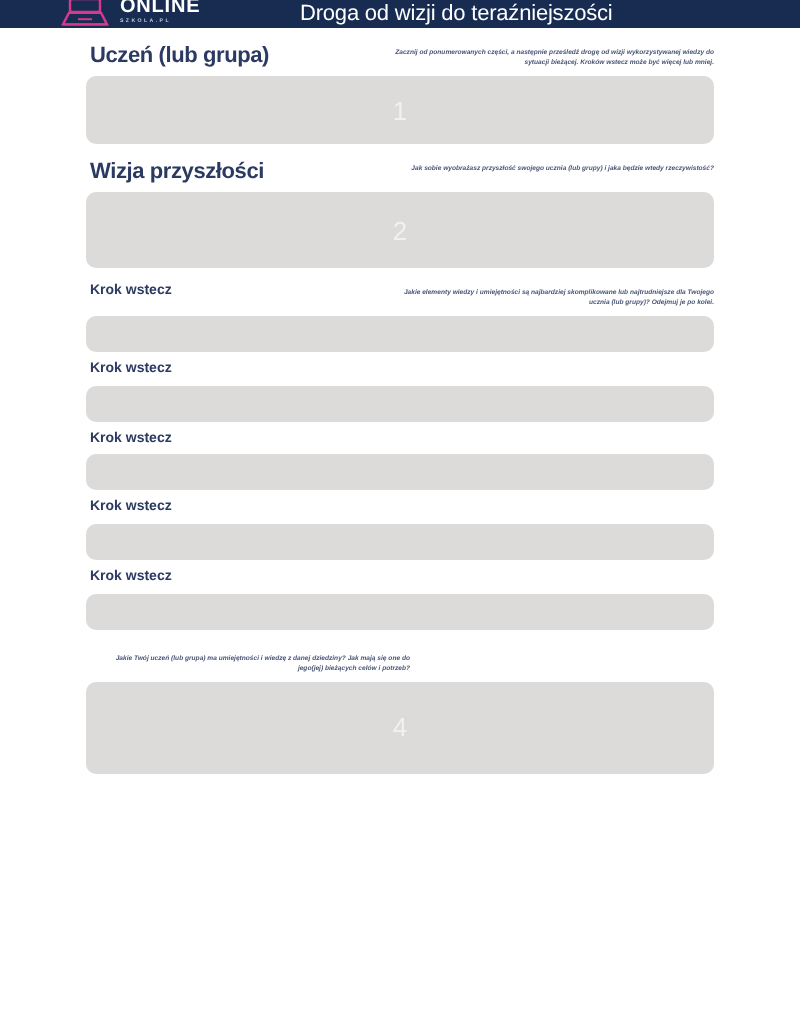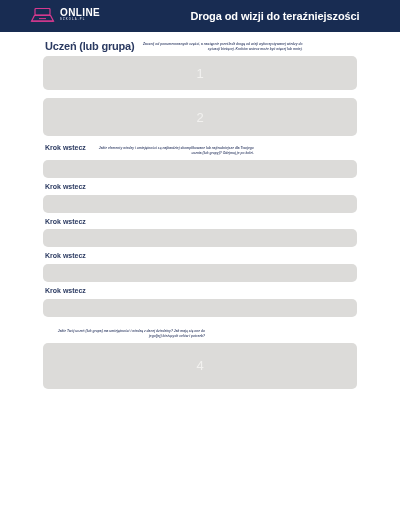--- a/index.html
+++ b/index.html
@@ -13,21 +13,21 @@
     height: 516px;
     overflow: hidden;
     background: #ffffff;
     font-family: "Liberation Sans", sans-serif;
     color: #2b3a61;
   }
 
   
   .header {
     position: relative;
-    height: 32px;
+    height: 14px;
     background: #182c52;
     display: flex;
     align-items: center;
     padding: 0 10px 0 30px;
   }
   .logo {
     display: flex;
     align-items: center;
     gap: 4px;
     flex: 0 0 auto;
@@ -54,43 +54,44 @@
   .logo-sub {
     color: #c9cede;
     font-size: 2.6px;
     font-weight: 700;
     letter-spacing: 1.2px;
     margin-top: 1px;
   }
   .header-title {
     position: absolute;
     left: 0; right: 0;
-    text-align: center;
+    text-align: left;
     padding-left: 150px;
     color: #ffffff;
     font-size: 11px;
-    font-weight: 700;
+    font-weight: 400;
     letter-spacing: -0.1px;
     white-space: nowrap;
   }
 
   
   .sheet {
     padding: 8px 0 0 0;
   }
 
   .section {
     padding: 0 43px 0 43px;
   }
   .section.major { margin-bottom: 8px; }
   .section.minor { margin-bottom: 5px; }
 
   .section-head {
     display: flex;
     align-items: flex-start;
+    justify-content: space-between;
     gap: 8px;
     padding: 0 0 4px 2px;
   }
   .section-title {
     font-size: 11px;
     font-weight: 700;
     color: #2b3a61;
     line-height: 1.1;
     letter-spacing: -0.2px;
     white-space: nowrap;
@@ -157,20 +158,24 @@
 
   <div class="section major">
     <div class="section-head">
       <div class="section-title">Uczeń (lub grupa)</div>
       <div class="section-hint">Zacznij od ponumerowanych części, a następnie prześledź drogę od wizji wykorzystywanej wiedzy do sytuacji bieżącej. Kroków wstecz może być więcej lub mniej.</div>
     </div>
     <div class="field tall">1</div>
   </div>
 
   <div class="section major">
+    <div class="section-head">
+      <div class="section-title">Wizja przyszłości</div>
+      <div class="section-hint">Jak sobie wyobrażasz przyszłość swojego ucznia (lub grupy) i jaka będzie wtedy rzeczywistość?</div>
+    </div>
     <div class="field tall2">2</div>
   </div>
 
 
   <div class="section minor">
     <div class="section-head">
       <div class="section-title small">Krok wstecz</div>
       <div class="section-hint">Jakie elementy wiedzy i umiejętności są najbardziej skomplikowane lub najtrudniejsze dla Twojego ucznia (lub grupy)? Odejmuj je po kolei.</div>
     </div>
     <div class="field short"></div>

